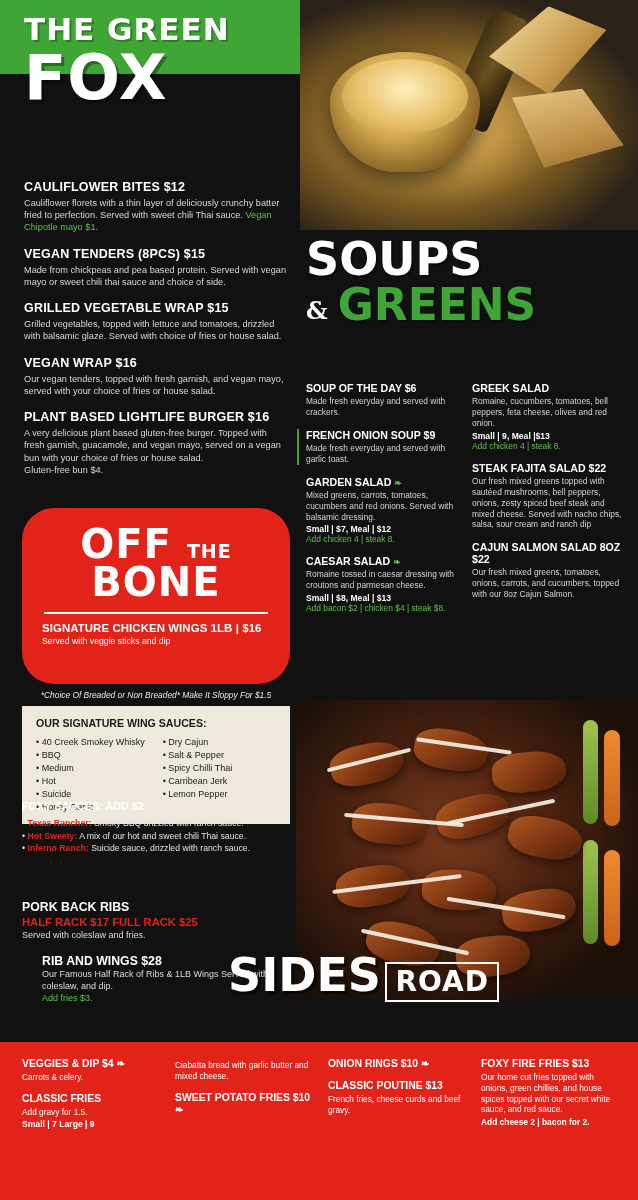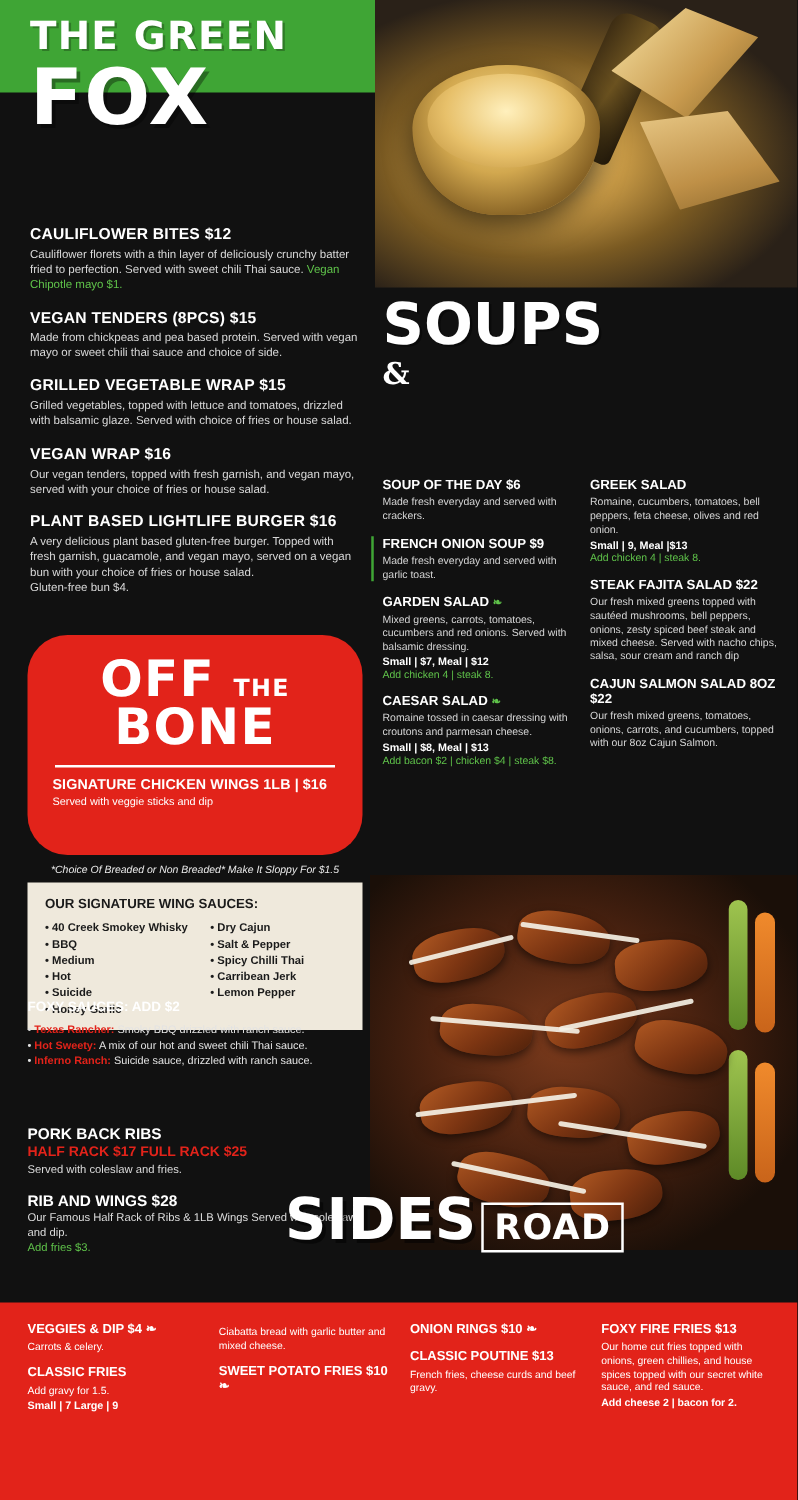--- a/index.html
+++ b/index.html
@@ -161,34 +161,34 @@
   }
 
   
   .cream {
     position: absolute; top: 706px; left: 22px; width: 268px; height: 118px;
     background: #efe9dc; color: #1a1a1a; padding: 11px 14px;
   }
   .cream h4 { font-size: 10.6px; font-weight: bold; text-transform: uppercase; margin-bottom: 7px; }
   .sauce-cols { display: flex; gap: 18px; }
   .sauce-cols ul { list-style: none; }
-  .sauce-cols li { font-size: 9px; line-height: 1.45; font-weight: bold; }
+  .sauce-cols li { font-size: 9px; line-height: 1.45; }
   .sauce-cols li:before { content: "• "; }
 
   
   .foxy { position: absolute; top: 800px; left: 22px; width: 268px; }
   .foxy h4 { font-size: 10.8px; font-weight: bold; text-transform: uppercase; margin-bottom: 5px; }
   .foxy .row { font-size: 8.7px; line-height: 1.45; color: #e3e3e3; }
   .foxy .row b { color: #e2231a; }
 
   .ribs { position: absolute; top: 900px; left: 22px; width: 268px; }
   .ribs h3 { font-size: 12.3px; font-weight: bold; text-transform: uppercase; }
   .ribs .rack { font-size: 11.2px; font-weight: bold; color: #e2231a; margin: 2px 0; }
   .ribs p { font-size: 9px; color: #dcdcdc; }
-  .ribs .blk { margin-top: 14px; }
+  .ribs .blk { margin-top: 14px; margin-left: 20px; }
   .ribs .blk p { font-size: 9px; line-height: 1.35; }
   .ribs .addfries { color: #5fc24a; font-size: 9px; }
 
   
   .wings-photo {
     position: absolute; top: 700px; left: 296px; width: 342px; height: 300px;
     background:
       radial-gradient(ellipse at 45% 45%, #7a3a1c 0%, #4a2210 40%, #1a0f08 78%),
       #121212;
     overflow: hidden;
@@ -284,20 +284,21 @@
       <h3>PLANT BASED LIGHTLIFE BURGER $16</h3>
       <p>A very delicious plant based gluten-free burger. Topped with fresh garnish, guacamole, and vegan mayo, served on a vegan bun with your choice of fries or house salad.</p>
       <p class="grn-note">Gluten-free bun $4.</p>
     </div>
   </div>
 
   <div class="soups-title">
     <div class="soups-word">SOUPS</div>
     <div class="amp-row">
       <span class="amp">&amp;</span>
+      <span class="greens-word">GREENS</span>
     </div>
   </div>
 
   <div class="sg-wrap">
     <div class="sg-col">
       <div class="sg-item">
         <h4>SOUP OF THE DAY $6</h4>
         <p>Made fresh everyday and served with crackers.</p>
       </div>
       <div class="sg-item fos-divider">

